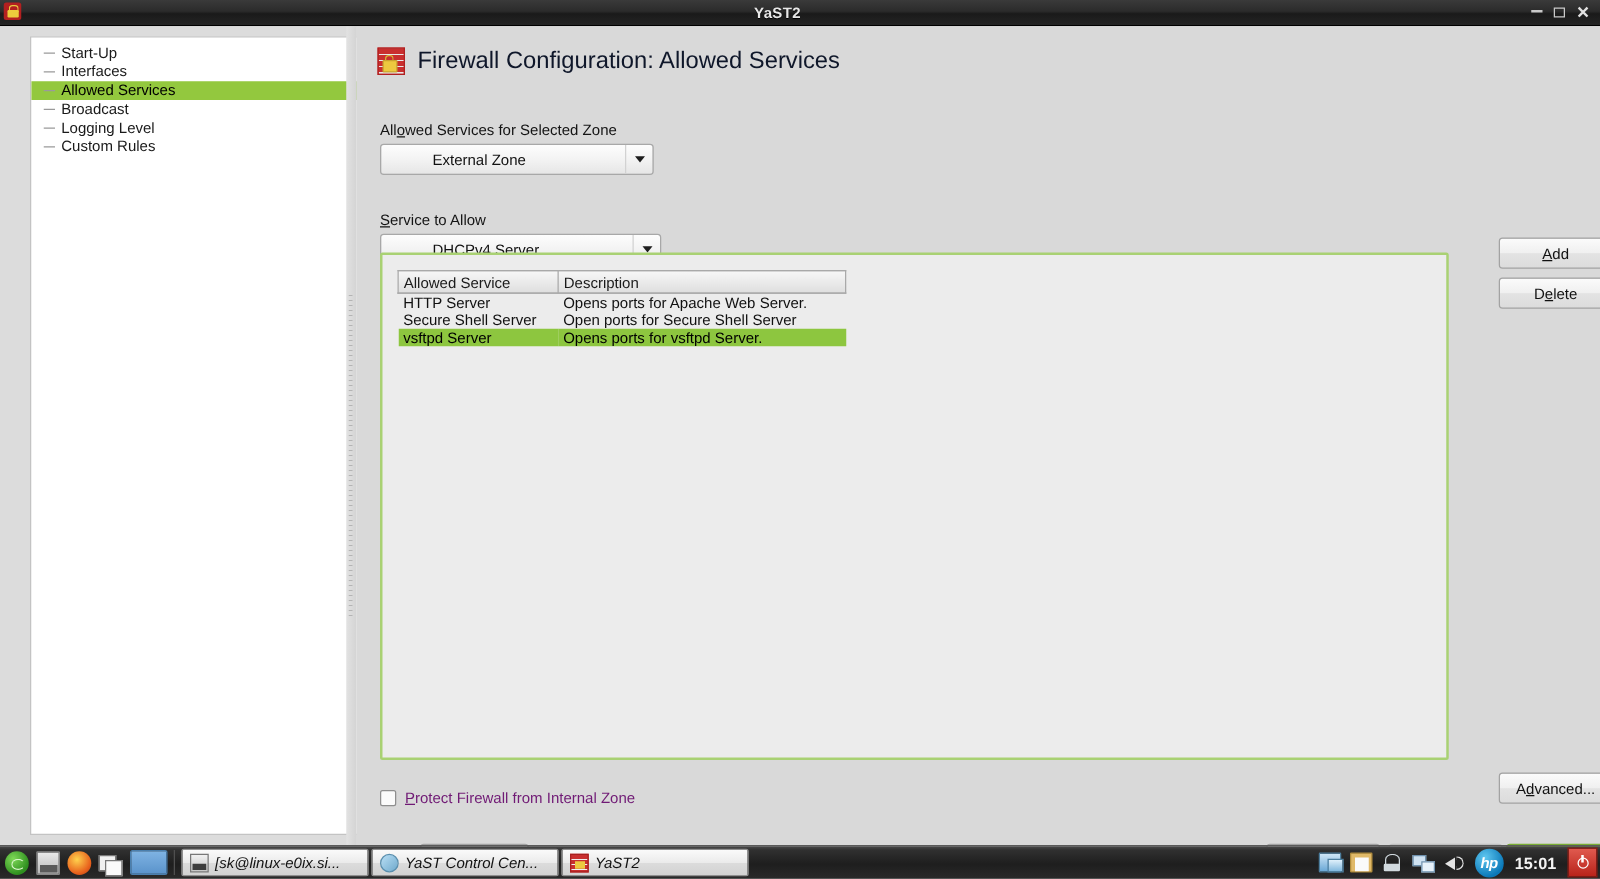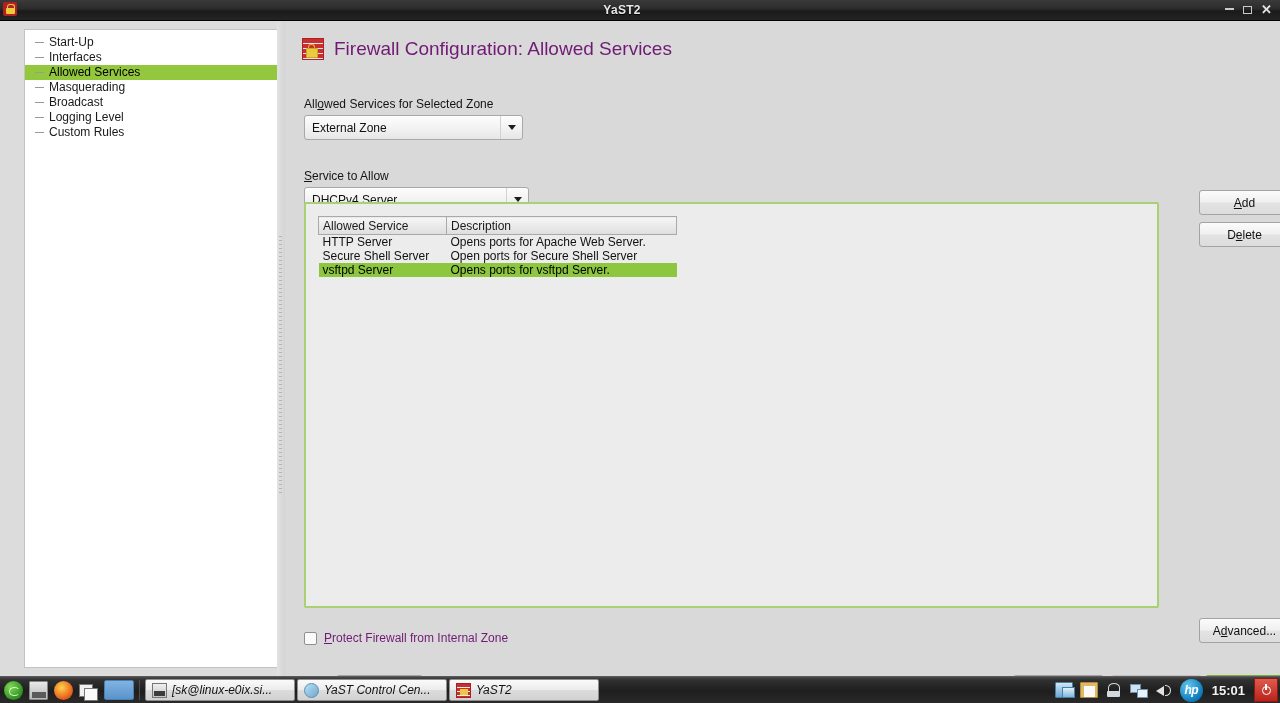--- a/index.html
+++ b/index.html
@@ -115,41 +115,41 @@
   .fw-icon:before {
     content: ""; position: absolute; left: 5px; top: 5px;
     width: 5px; height: 4px;
     border: 1.5px solid #d8b634; border-bottom: none; border-radius: 3px 3px 0 0;
   }
   .fw-icon:after {
     content: ""; position: absolute; left: 3px; top: 9px;
     width: 10px; height: 8px; background: #edc93f; border: 1px solid #c9a42e; border-radius: 1px;
   }
   #page-title {
-    font-size: 19px; color: #701a75; white-space: nowrap;
+    font-size: 19px; color: #0f172a; white-space: nowrap;
   }
 
   
   .field-label {
     position: absolute; font-size: 12px; color: #141414; white-space: nowrap;
   }
   .acc { text-decoration: underline; }
 
   
   .combo {
     position: absolute;
     height: 25px;
     background: linear-gradient(to bottom, #fdfdfd 0%, #f3f3f3 50%, #e6e6e6 100%);
     border: 1px solid #a8a8a8;
     border-radius: 3px;
     display: flex; align-items: center;
     padding: 0 0 0 7px;
     font-size: 12px; color: #111;
   }
-  .combo .cval { flex: 1 1 auto; white-space: nowrap; }
+  .combo .cval { flex: 1 1 auto; white-space: nowrap; margin-left: 34px; }
   .combo .carrow {
     width: 22px; height: 100%;
     display: flex; align-items: center; justify-content: center;
     border-left: 1px solid #d2d2d2;
   }
   .combo .carrow i {
     display: block;
     border-left: 4.5px solid transparent;
     border-right: 4.5px solid transparent;
     border-top: 5px solid #1d1d1d;
@@ -315,21 +315,20 @@
   </span>
 </div>
 
 <div id="window">
 
   <div id="sidebar">
     <div id="tree">
         <div class="tree-item"><span class="elbow"></span><span>Start-Up</span></div>
         <div class="tree-item"><span class="elbow"></span><span>Interfaces</span></div>
         <div class="tree-item selected"><span class="elbow"></span><span>Allowed Services</span></div>
-        <div class="tree-item"><span class="elbow"></span><span>Masquerading</span></div>
         <div class="tree-item"><span class="elbow"></span><span>Broadcast</span></div>
         <div class="tree-item"><span class="elbow"></span><span>Logging Level</span></div>
         <div class="tree-item"><span class="elbow"></span><span>Custom Rules</span></div>
       </div>
   </div>
 
   <div id="splitter">
     <div class="grip"></div>
   </div>
 

